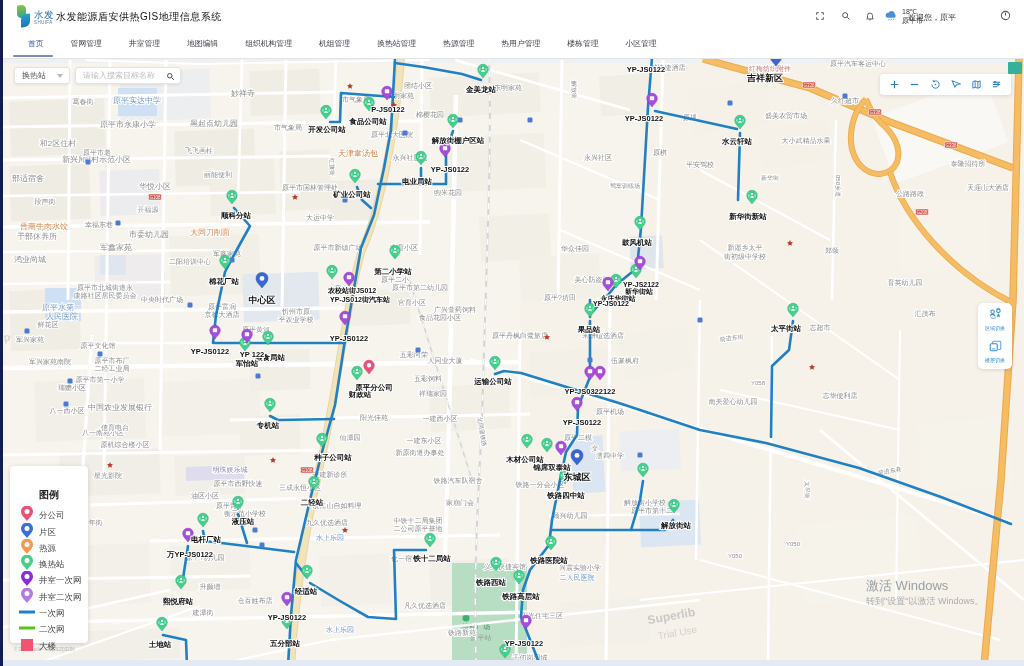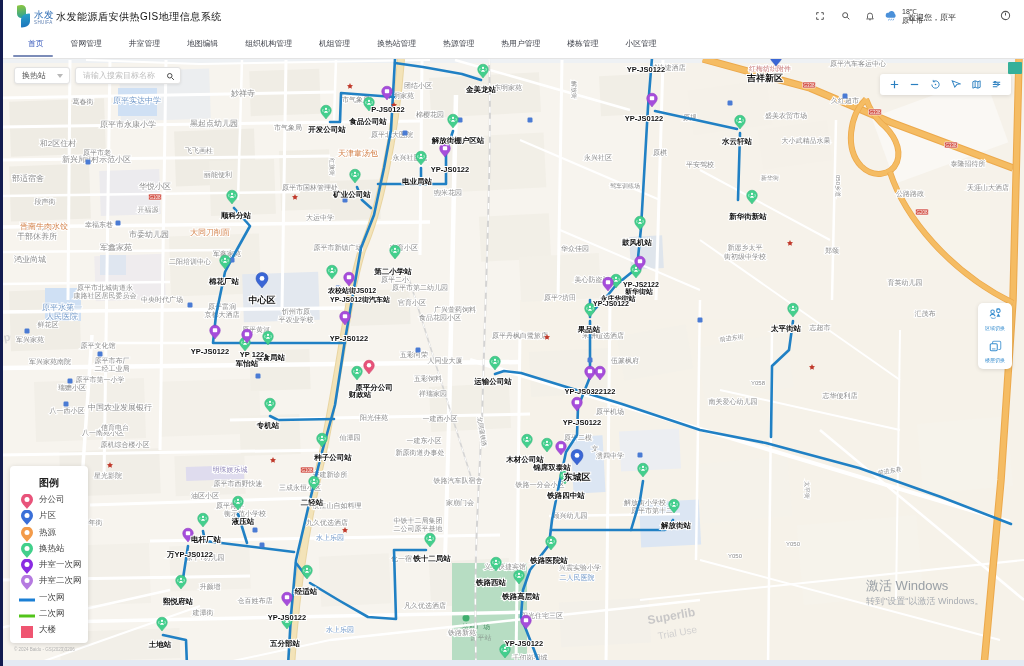--- a/index.html
+++ b/index.html
@@ -25,22 +25,22 @@
 .srch{position:absolute;left:14px;top:8px;z-index:40;display:flex}
 .sel{width:56px;height:17px;background:#fff;border:1px solid #e3e3e3;border-radius:3px;font-size:8px;color:#555;line-height:15px;padding-left:7px;position:relative;box-shadow:0 1px 3px rgba(0,0,0,.08)}
 .sel:after{content:"";position:absolute;right:6px;top:6px;border-left:3px solid transparent;border-right:3px solid transparent;border-top:4px solid #b9b9b9}
 .inp{width:106px;height:17px;background:#fff;border:1px solid #e3e3e3;border-radius:3px;font-size:8px;color:#bdbdbd;line-height:15px;padding-left:7px;margin-left:5px;position:relative;box-shadow:0 1px 3px rgba(0,0,0,.08)}
 .inp svg{position:absolute;right:5px;top:3.5px}
 .tools{position:absolute;left:880px;top:15px;width:131px;height:21px;background:#fff;border-radius:3px;box-shadow:0 1px 4px rgba(0,0,0,.12);z-index:40;display:flex;align-items:center;justify-content:space-around;padding:0 4px}
 .tools svg{display:block}
 .rbtn{position:absolute;left:978px;top:244px;width:34px;height:66px;background:#fff;border-radius:5px;box-shadow:0 1px 4px rgba(0,0,0,.12);z-index:40;text-align:center;padding-top:4px}
 .rbtn .t{font-size:5px;color:#3a8fd0;line-height:7px}
 .lgd{position:absolute;left:10px;top:407px;width:78px;height:177px;background:#fff;border-radius:4px;box-shadow:0 1px 5px rgba(0,0,0,.15);z-index:40;padding:6px 0 0 9px}
-.lgd h4{font-size:10px;color:#222;text-align:center;margin:4px 9px 4px 0;font-weight:700}
-.lrow{display:flex;align-items:flex-start;height:16.3px}
+.lgd h4{font-size:10px;color:#222;text-align:center;margin:16px 9px 4px 0;font-weight:700}
+.lrow{display:flex;align-items:flex-end;height:16.3px}
 .lic{width:16px;height:16px;display:inline-block}
 .ltx{font-size:8.5px;color:#444;margin-left:4px;white-space:nowrap}
 </style>
 </head>
 <body>
 <div id="app">
 <div id="edge"></div>
 <header>
   <div class="logo">
         <div class="lg1"></div>

